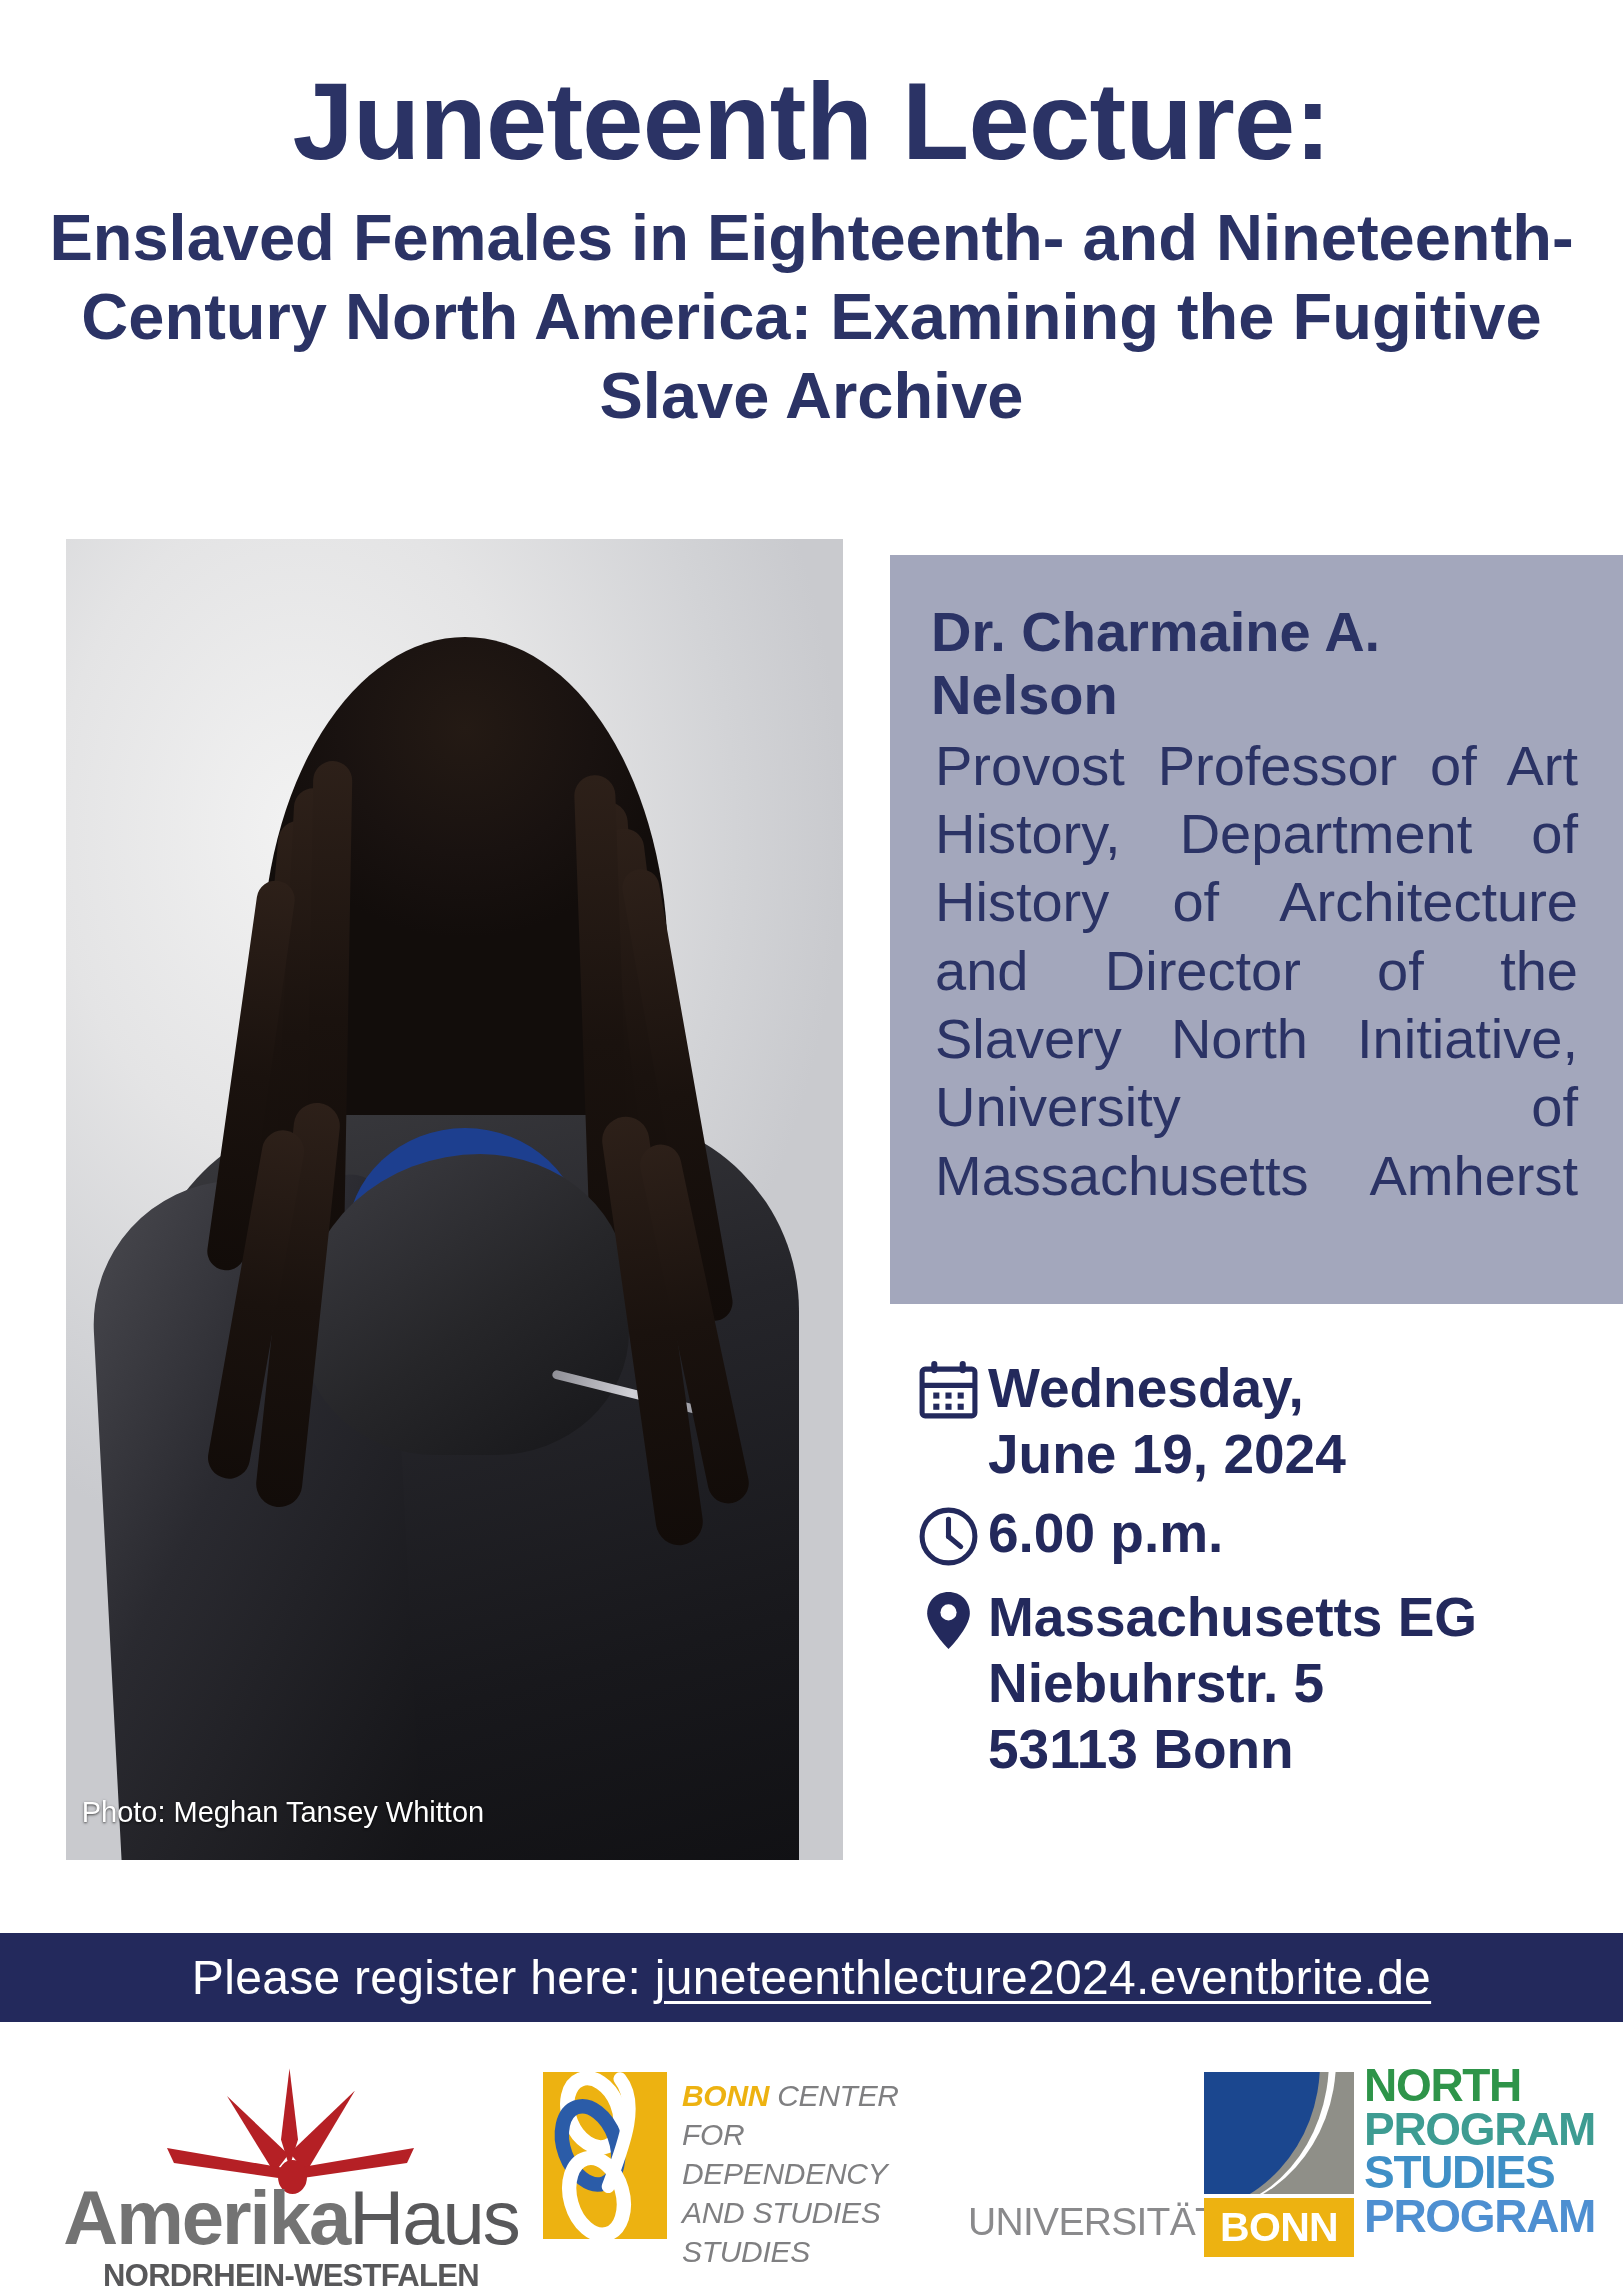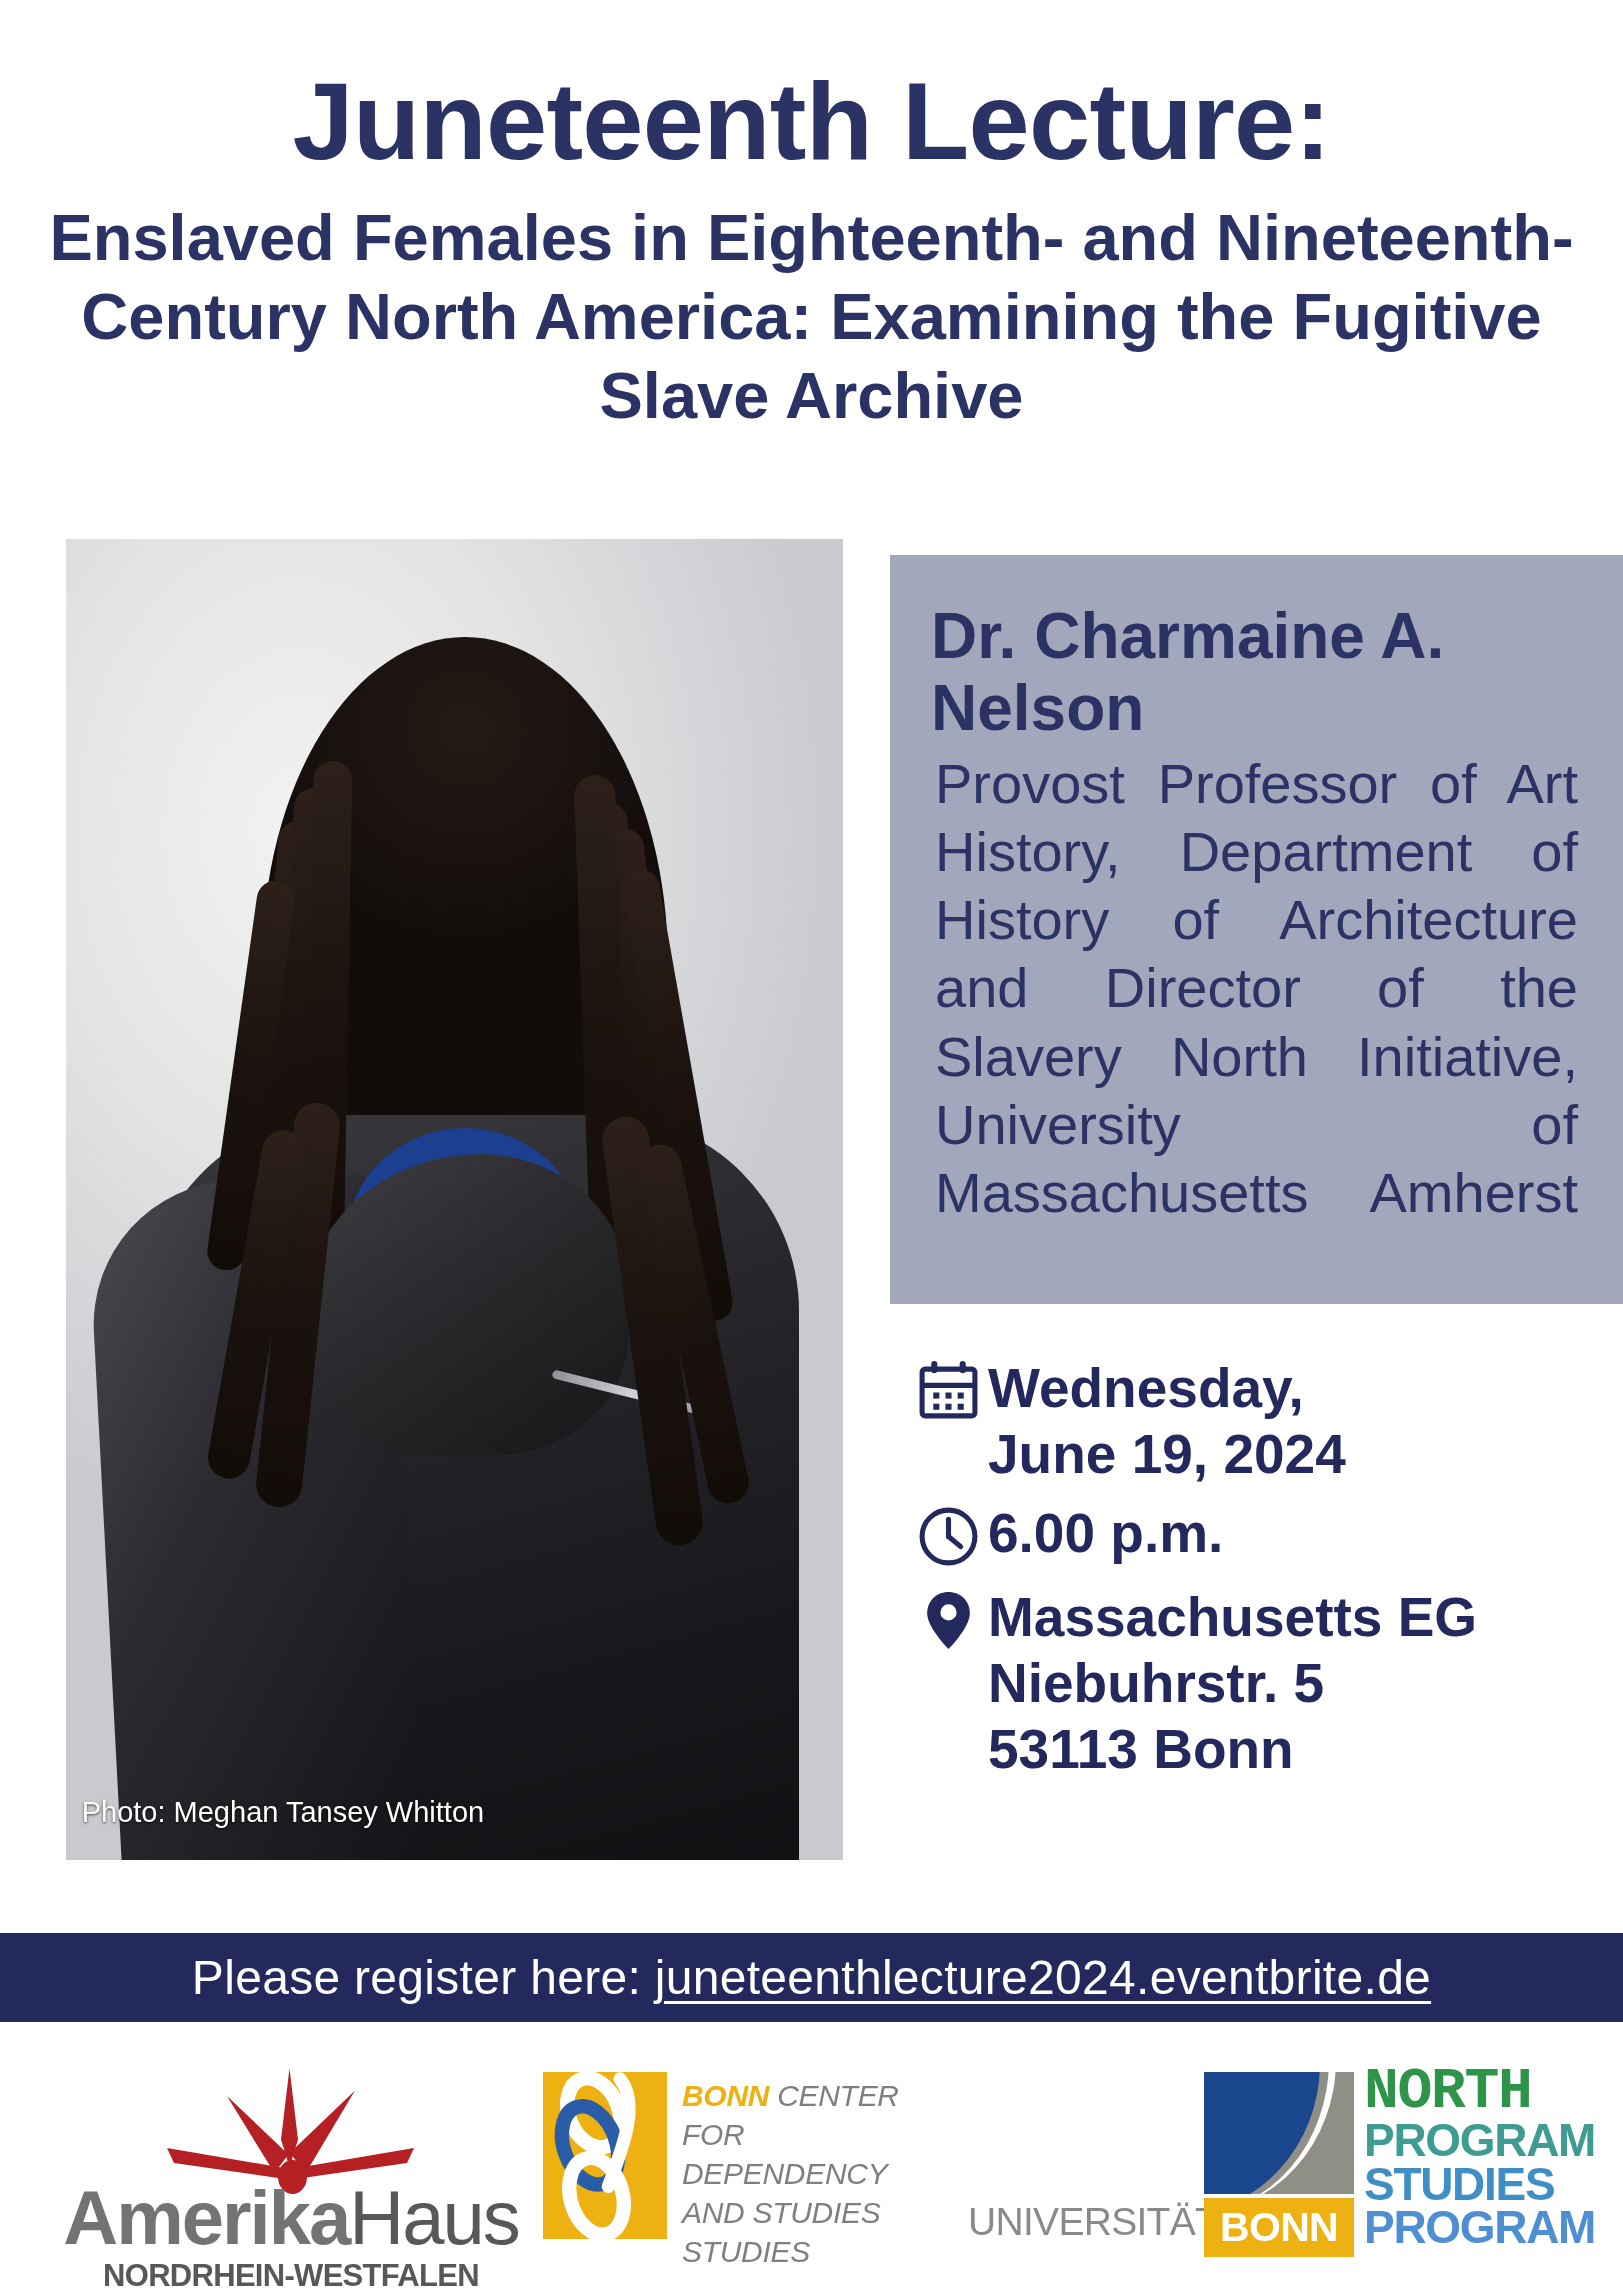--- a/index.html
+++ b/index.html
@@ -198,21 +198,21 @@
     position: absolute;
     left: 890px;
     top: 555px;
     width: 733px;
     height: 749px;
     background: #A3A7BC;
     box-sizing: border-box;
     padding: 46px 41px 0 41px;
   }
   .speaker-name {
-    font-size: 64px;
+    font-size: 56px;
     font-weight: bold;
     color: #2B3365;
     line-height: 1.12;
     margin: 0 0 5.2px 0;
   }
   .speaker-title {
     font-size: 56px;
     font-weight: normal;
     color: #2B3365;
     line-height: 1.22;
@@ -435,21 +435,21 @@
   .logo-nasp {
     position: absolute;
     left: 1364px;
     top: 30px;
     width: 255px;
     height: 190px;
     font-weight: bold;
     letter-spacing: -1.3px;
     line-height: 0.95;
   }
-  .nasp-l1 { font-size: 58px; color: #2E9449; font-family: Liberation Mono, monospace; }
+  .nasp-l1 { font-size: 46px; color: #2E9449; }
   .nasp-l2 { font-size: 46px; color: #3E9C92; }
   .nasp-l3 { font-size: 46px; color: #3F8FC6; }
   .nasp-l4 { font-size: 46px; color: #4E8FD1; }
 
   
   ::-webkit-scrollbar { display: none; }
 </style>
 </head>
 <body>
 

